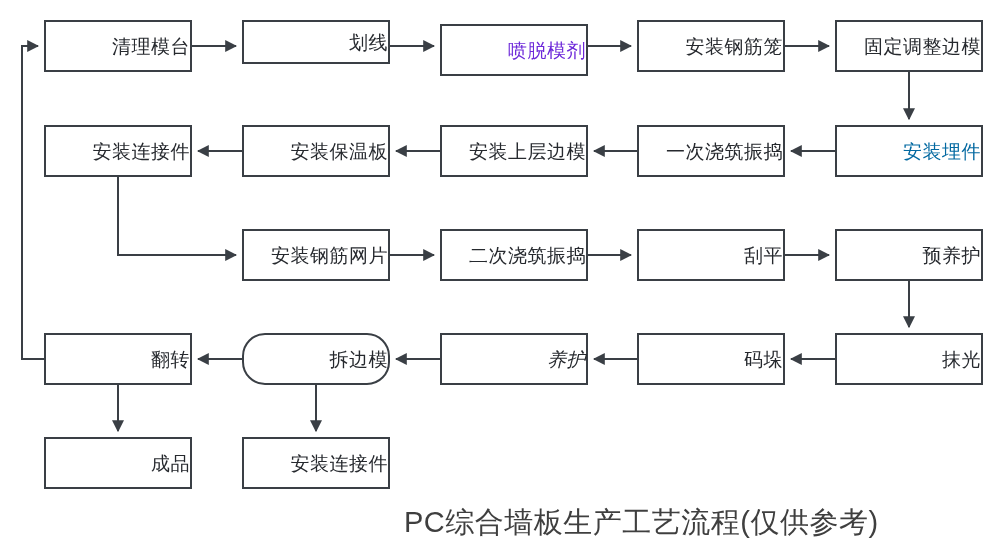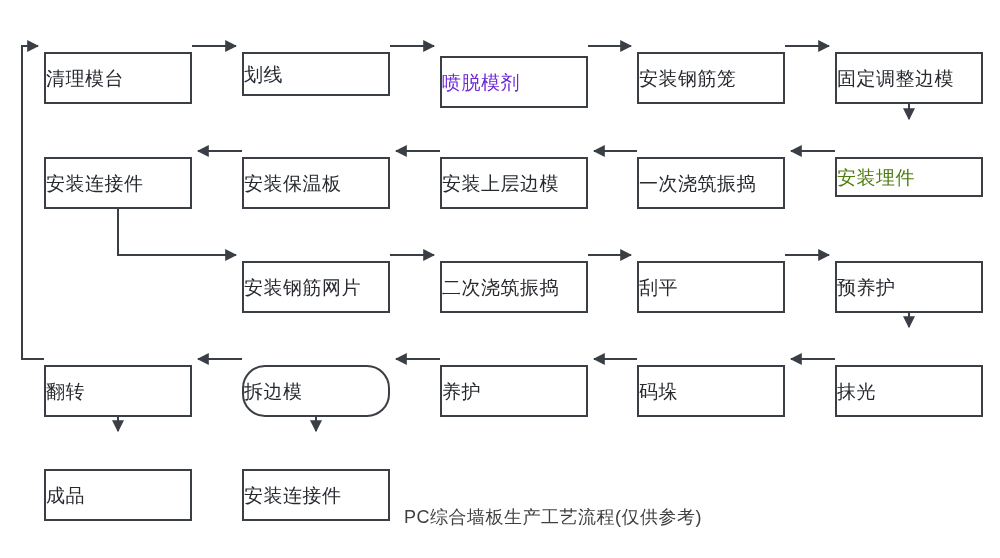--- a/index.html
+++ b/index.html
@@ -26,33 +26,32 @@
     height: 558px;
     pointer-events: none;
   }
   .node {
     position: absolute;
     box-sizing: border-box;
     border: 2px solid #3a3f45;
     background: #ffffff;
     display: flex;
     align-items: center;
-    justify-content: flex-start;
+    justify-content: flex-end;
     color: #26292e;
     font-size: 19px;
     line-height: 1;
     letter-spacing: 0.5px;
     white-space: nowrap;
     z-index: 2;
-    margin-top: 32px;
   }
   .caption {
     position: absolute;
     color: #3f3f3f;
-    font-size: 18px;
+    font-size: 29px;
     line-height: 1;
     white-space: nowrap;
     letter-spacing: 0.5px;
   }
 </style>
 </head>
 <body>
 
 <div id="canvas">
   <svg id="edges" viewBox="0 0 1000 558" xmlns="http://www.w3.org/2000/svg">
@@ -100,21 +99,21 @@
       </div>
       <div class="node" style="left: 440px; top: 24px; width: 148px; height: 52px; border-color: rgb(58, 63, 69); color: #6d28d9;">
         <span>喷脱模剂</span>
       </div>
       <div class="node" style="left: 637px; top: 20px; width: 148px; height: 52px; border-color: rgb(58, 63, 69); color: rgb(38, 41, 46);">
         <span>安装钢筋笼</span>
       </div>
       <div class="node" style="left: 835px; top: 20px; width: 148px; height: 52px; border-color: rgb(58, 63, 69); color: rgb(38, 41, 46);">
         <span>固定调整边模</span>
       </div>
-      <div class="node" style="left: 835px; top: 125px; width: 148px; height: 40px; border-color: rgb(58, 63, 69); color: #4d7c0f;">
+      <div class="node" style="left: 835px; top: 125px; width: 148px; height: 52px; border-color: rgb(58, 63, 69); color: #0369a1;">
         <span>安装埋件</span>
       </div>
       <div class="node" style="left: 637px; top: 125px; width: 148px; height: 52px; border-color: rgb(58, 63, 69); color: rgb(38, 41, 46);">
         <span>一次浇筑振捣</span>
       </div>
       <div class="node" style="left: 440px; top: 125px; width: 148px; height: 52px; border-color: rgb(58, 63, 69); color: rgb(38, 41, 46);">
         <span>安装上层边模</span>
       </div>
       <div class="node" style="left: 242px; top: 125px; width: 148px; height: 52px; border-color: rgb(58, 63, 69); color: rgb(38, 41, 46);">
         <span>安装保温板</span>
@@ -133,21 +132,21 @@
       </div>
       <div class="node" style="left: 835px; top: 229px; width: 148px; height: 52px; border-color: rgb(58, 63, 69); color: rgb(38, 41, 46);">
         <span>预养护</span>
       </div>
       <div class="node" style="left: 835px; top: 333px; width: 148px; height: 52px; border-color: rgb(58, 63, 69); color: rgb(38, 41, 46);">
         <span>抹光</span>
       </div>
       <div class="node" style="left: 637px; top: 333px; width: 148px; height: 52px; border-color: rgb(58, 63, 69); color: rgb(38, 41, 46);">
         <span>码垛</span>
       </div>
-      <div class="node" style="left: 440px; top: 333px; width: 148px; height: 52px; border-color: rgb(58, 63, 69); color: rgb(38, 41, 46);">
+      <div class="node" style="left: 440px; top: 333px; width: 148px; height: 52px; border-color: rgb(58, 63, 69); color: rgb(38, 41, 46); font-style: italic;">
         <span>养护</span>
       </div>
       <div class="node" style="left: 242px; top: 333px; width: 148px; height: 52px; border-color: rgb(58, 63, 69); color: rgb(38, 41, 46); border-radius: 23px;">
         <span>拆边模</span>
       </div>
       <div class="node" style="left: 44px; top: 333px; width: 148px; height: 52px; border-color: rgb(58, 63, 69); color: rgb(38, 41, 46);">
         <span>翻转</span>
       </div>
       <div class="node" style="left: 44px; top: 437px; width: 148px; height: 52px; border-color: rgb(58, 63, 69); color: rgb(38, 41, 46);">
         <span>成品</span>

